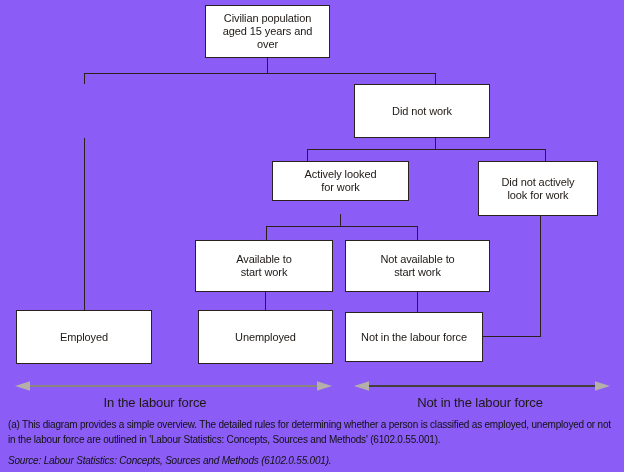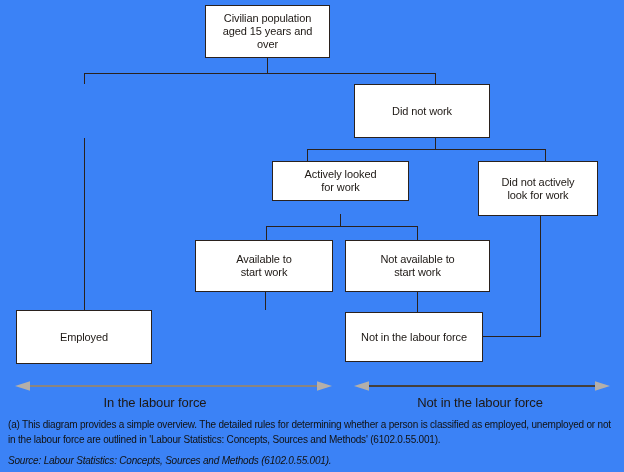--- a/index.html
+++ b/index.html
@@ -5,21 +5,21 @@
   html, body {
     margin: 0;
     padding: 0;
     background: #ffffff;
     font-family: "Liberation Sans", "DejaVu Sans", sans-serif;
   }
   .canvas {
     position: relative;
     width: 624px;
     height: 472px;
-    background: #3b82f6;
+    background: #8b5cf6;
     overflow: hidden;
     color: #1d1814;
   }
   
   .box {
     position: absolute;
     border: 1px solid #2a211d;
     background: #ffffff;
     display: flex;
     align-items: center;
@@ -108,20 +108,21 @@
   <div class="box b-did-not-work">Did not work</div>
   <div class="box b-actively">Actively looked
 for work</div>
   <div class="box b-not-actively">Did not actively
 look for work</div>
   <div class="box b-available">Available to
 start work</div>
   <div class="box b-not-available">Not available to
 start work</div>
   <div class="box b-employed">Employed</div>
+  <div class="box b-unemployed">Unemployed</div>
   <div class="box b-not-in-lf">Not in the labour force</div>
 
   <div class="cl c1"></div>
   <div class="cl c2"></div>
   <div class="cl c3"></div>
   <div class="cl c4"></div>
   <div class="cl c5"></div>
   <div class="cl c6"></div>
   <div class="cl c7"></div>
   <div class="cl c8"></div>

